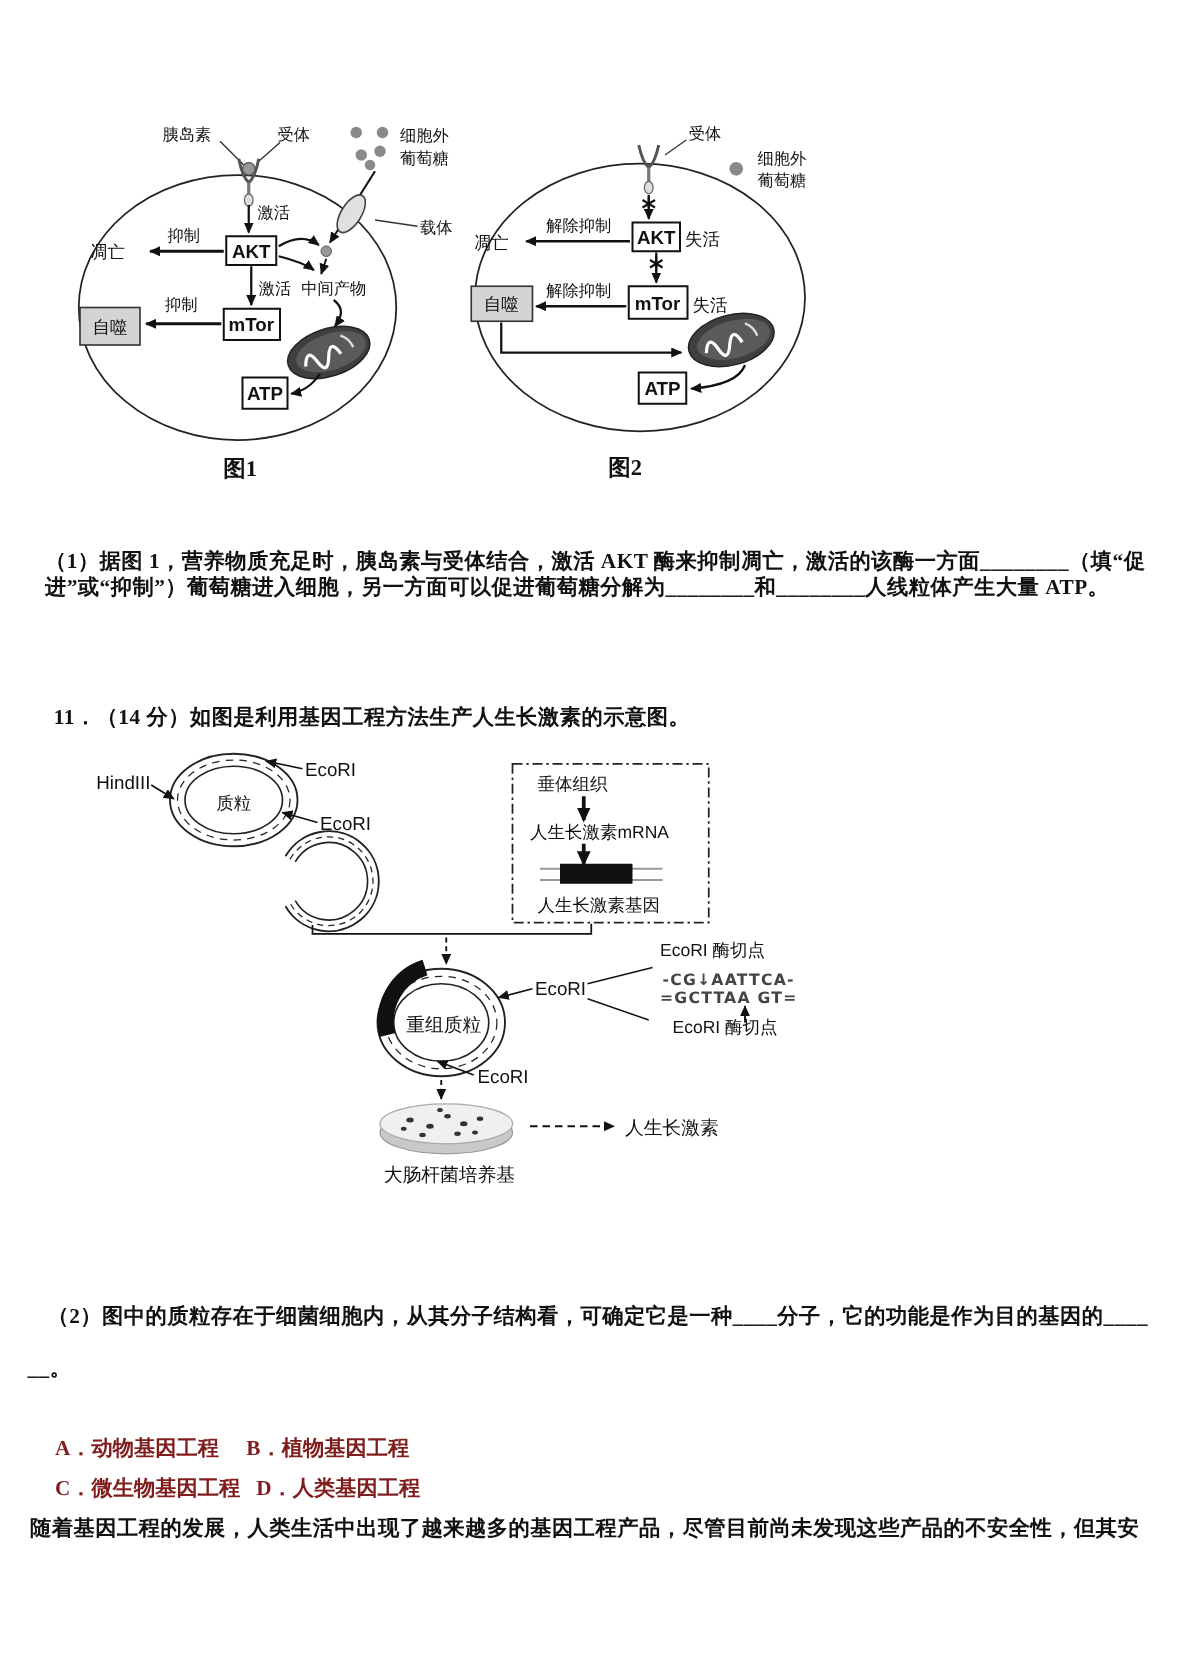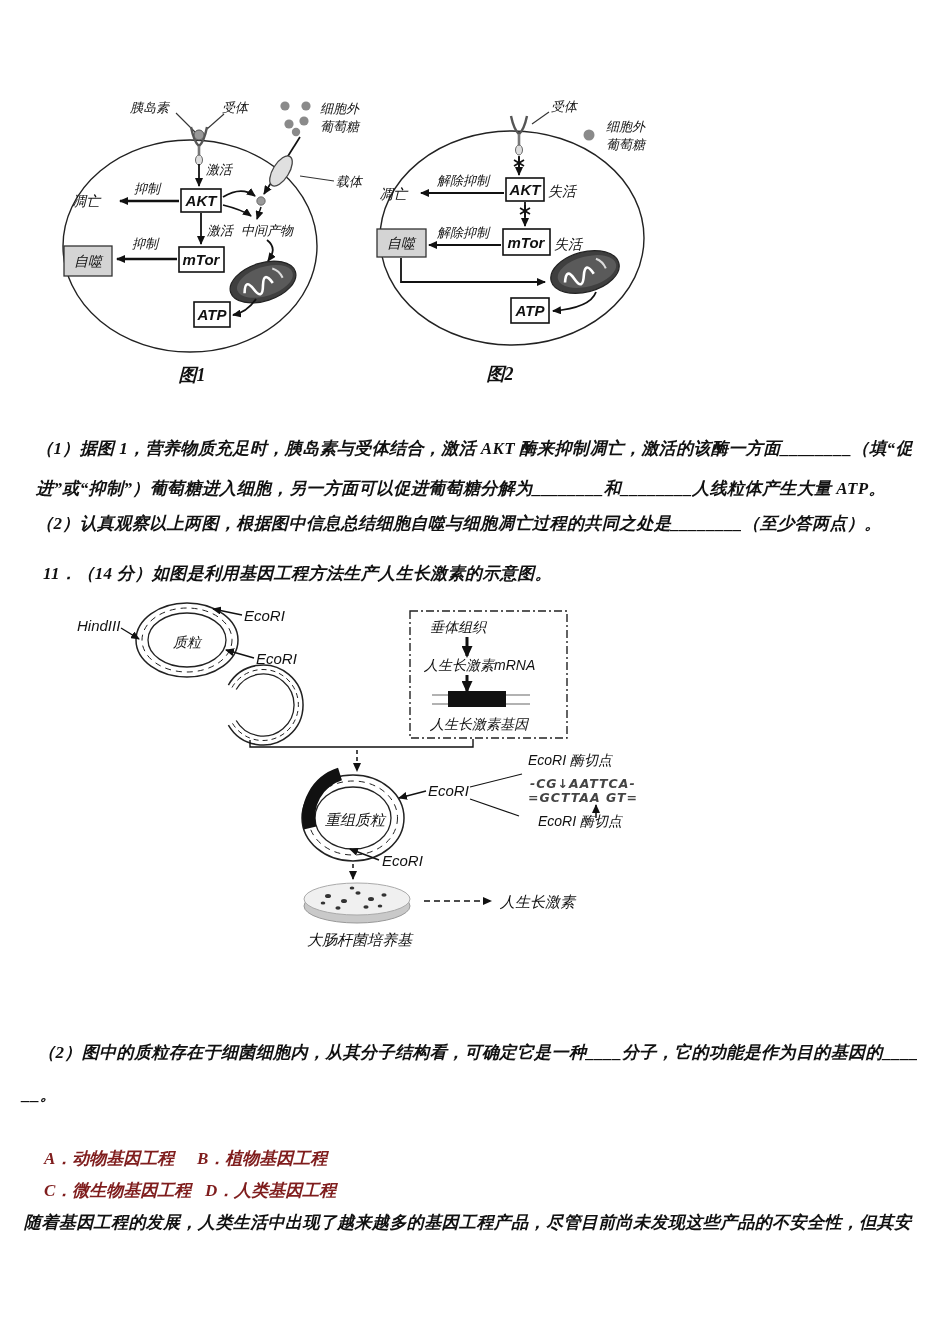--- a/index.html
+++ b/index.html
@@ -1,17 +1,17 @@
 <!DOCTYPE html>
 <html><head>
 <meta charset="utf-8">
 <style>
   html,body{margin:0;padding:0;background:#fff;}
   .page{position:relative;width:950px;height:1344px;background:#ffffff;overflow:hidden;
-        font-family:"Liberation Serif","DejaVu Serif",serif;color:#111;font-style:italic;}
+        font-family:"Liberation Serif","DejaVu Serif",serif;color:#111;}
   .abs{position:absolute;}
   .qtext{position:absolute;font-size:17px;font-weight:700;white-space:nowrap;
          letter-spacing:0.4px;color:#111;text-align:right;}
   .opt{position:absolute;font-size:17px;font-weight:700;white-space:nowrap;color:#7f1d1d;}
   svg{position:absolute;overflow:visible;}
   svg text{fill:#111;}
   .cjk{font-family:"Liberation Sans","DejaVu Sans",sans-serif;font-size:13px;}
   .cjk14{font-family:"Liberation Sans","DejaVu Sans",sans-serif;font-size:14px;}
   .boxlbl{font-family:"Liberation Sans","DejaVu Sans",sans-serif;font-size:15px;font-weight:700;}
   .enz{font-family:"Liberation Sans","DejaVu Sans",sans-serif;font-size:15px;}
@@ -168,22 +168,21 @@
 
       <path d="M596,292 C592,303 577,309 553,311" fill="none" stroke="#111" stroke-width="1.8" marker-end="url(#ah)"></path>
       <rect x="511" y="298" width="38" height="25" fill="#fff" stroke="#111" stroke-width="1.6"></rect>
       <text class="boxlbl" x="530" y="316" text-anchor="middle">ATP</text>
 
       <text class="cap" x="500" y="380" text-anchor="middle">图2</text>
     </g>
   </svg>
 
   <div class="qtext" style="left:36px;top:437px">（1）据图 1，营养物质充足时，胰岛素与受体结合，激活 AKT 酶来抑制凋亡，激活的该酶一方面________（填“促</div>
-  <div class="qtext" style="left:36px;top:477px">进”或“抑制”）葡萄糖进入细胞，另一方面可以促进葡萄糖分解为________和________人线粒体产生大量 ATP。</div>
-  <div class="qtext" style="left:36px;top:512px">（2）认真观察以上两图，根据图中信息总结细胞自噬与细胞凋亡过程的共同之处是________（至少答两点）。</div>
+  <div class="qtext" style="left:36px;top:458px">进”或“抑制”）葡萄糖进入细胞，另一方面可以促进葡萄糖分解为________和________人线粒体产生大量 ATP。</div>
   <div class="qtext" style="left:43px;top:562px">11．（14 分）如图是利用基因工程方法生产人生长激素的示意图。</div>
 
   <svg class="abs" style="left:60px;top:585px" width="620" height="380" viewBox="60 585 620 380">
 
     <g>
       <ellipse cx="187" cy="640" rx="51" ry="37" fill="none" stroke="#222" stroke-width="1.5"></ellipse>
       <ellipse cx="187" cy="640" rx="45" ry="32" fill="none" stroke="#222" stroke-width="1" stroke-dasharray="6 5"></ellipse>
       <ellipse cx="187" cy="640" rx="39" ry="27" fill="none" stroke="#222" stroke-width="1.3"></ellipse>
     </g>
     <text class="cjk14" x="187" y="647" text-anchor="middle">质粒</text>

